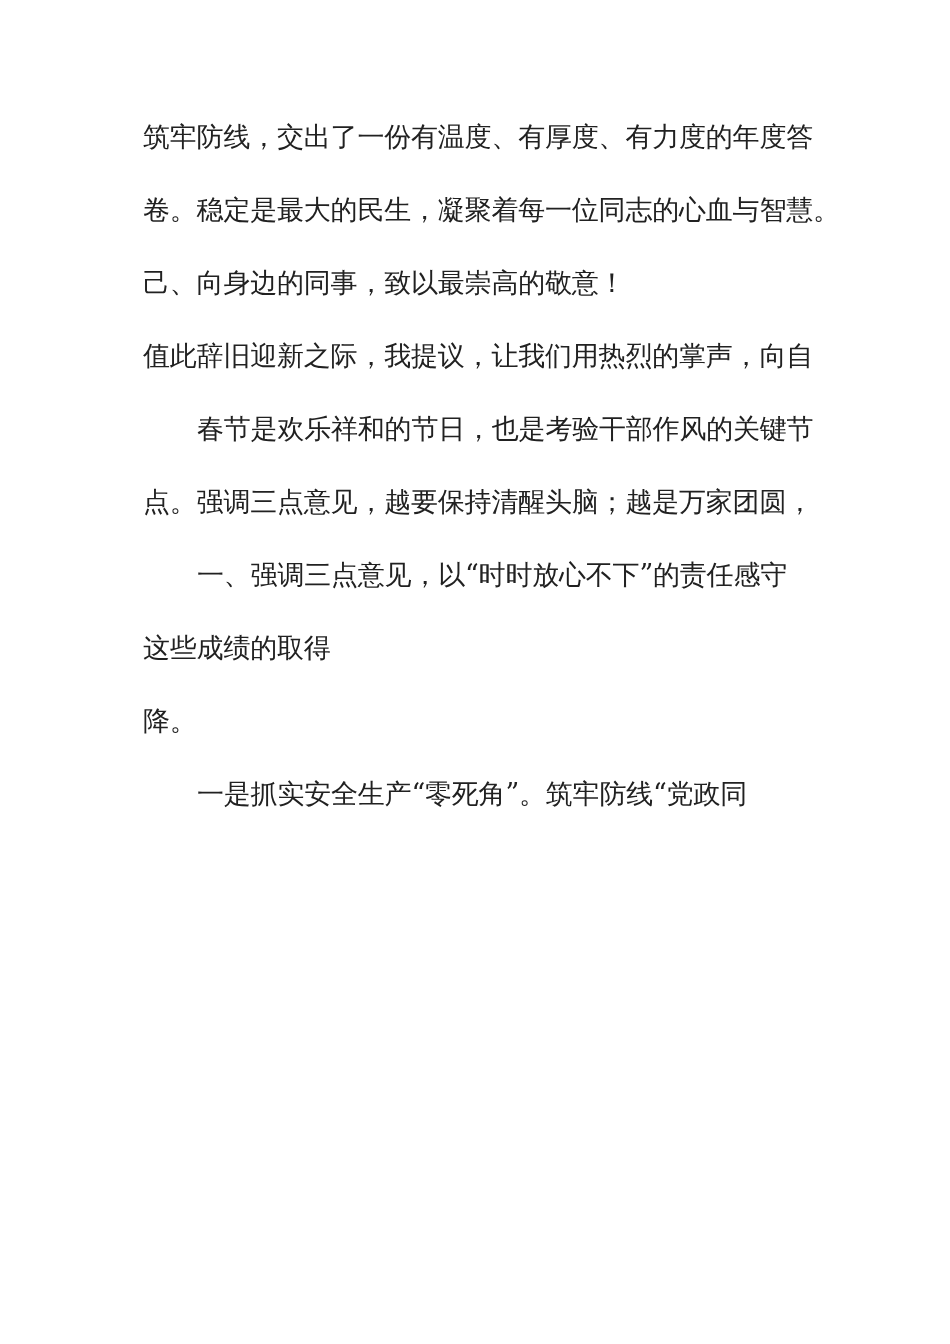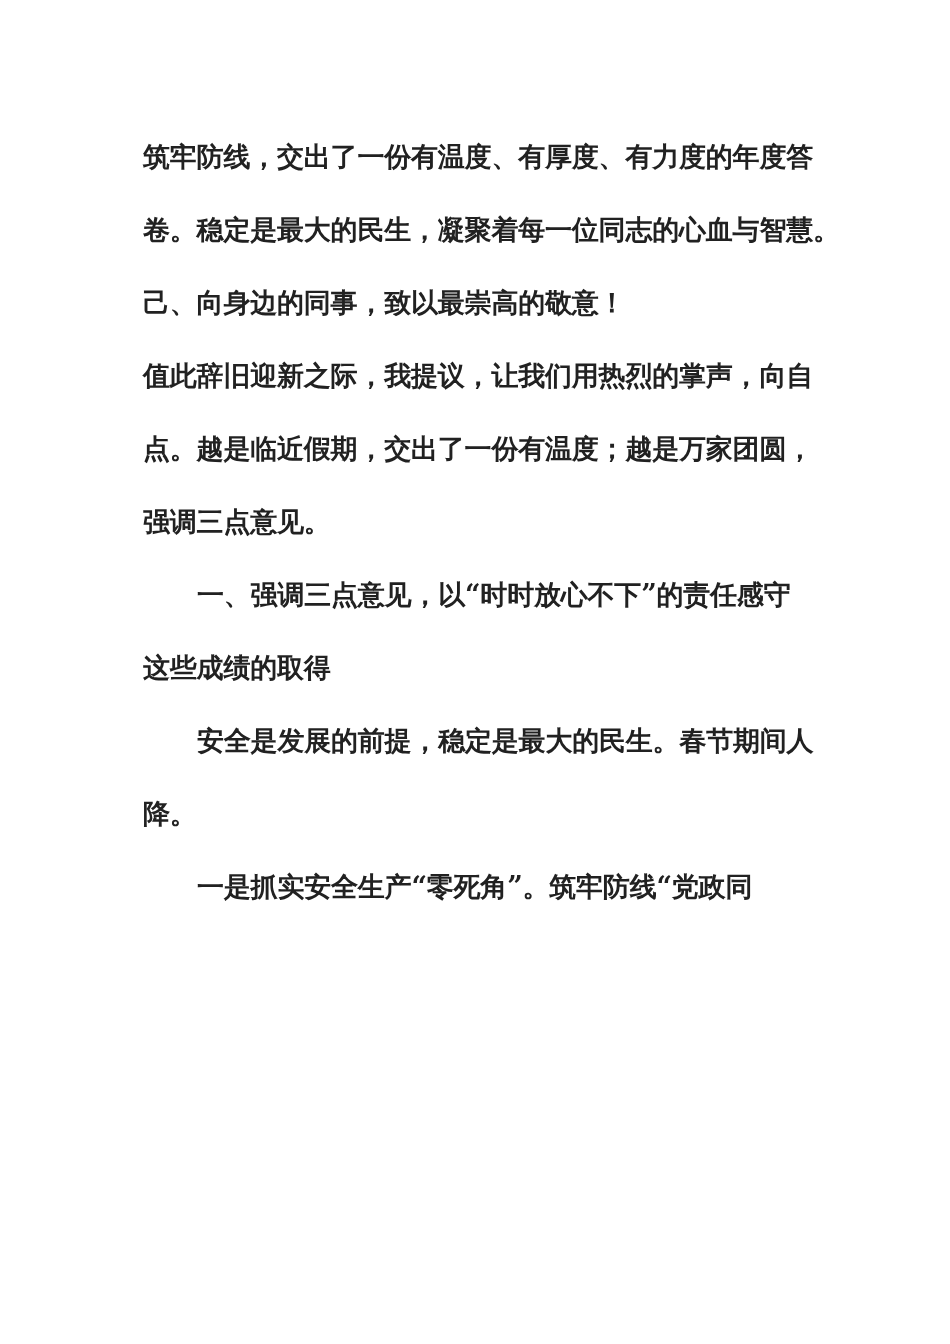--- a/index.html
+++ b/index.html
@@ -10,23 +10,22 @@
   .page {
     position: relative;
     width: 950px;
     height: 1344px;
     background: #ffffff;
     overflow: hidden;
   }
   .text-block {
     position: absolute;
     left: 143px;
-    top: 120px;
+    top: 100px;
     width: 672px;
-    font-weight: bold;
   }
   .paragraph {
     margin: 0;
     padding: 0;
   }
   .line {
     height: 73px;
     line-height: 73px;
     font-family: "DejaVu Serif", serif;
     font-size: 27px;
@@ -44,28 +43,27 @@
 
 <div class="page">
   <div class="text-block">
       <div class="paragraph">
         <div class="line">筑牢防线，交出了一份有温度、有厚度、有力度的年度答</div>
         <div class="line">卷。稳定是最大的民生，凝聚着每一位同志的心血与智慧。</div>
         <div class="line">己、向身边的同事，致以最崇高的敬意！</div>
         <div class="line">值此辞旧迎新之际，我提议，让我们用热烈的掌声，向自</div>
       </div>
       <div class="paragraph">
-        <div class="line">点。越是临近假期，交出了一份有温度；越是万家团圆，</div>
-        <div class="line">强调三点意见。</div>
+        <div class="line indent">春节是欢乐祥和的节日，也是考验干部作风的关键节</div>
+        <div class="line">点。强调三点意见，越要保持清醒头脑；越是万家团圆，</div>
       </div>
       <div class="paragraph">
         <div class="line indent">一、强调三点意见，以“时时放心不下”的责任感守</div>
         <div class="line">这些成绩的取得</div>
       </div>
       <div class="paragraph">
-        <div class="line indent">安全是发展的前提，稳定是最大的民生。春节期间人</div>
         <div class="line">降。</div>
       </div>
       <div class="paragraph">
         <div class="line indent">一是抓实安全生产“零死角”。筑牢防线“党政同</div>
       </div>
     </div>
 </div>
 
 </body></html>

